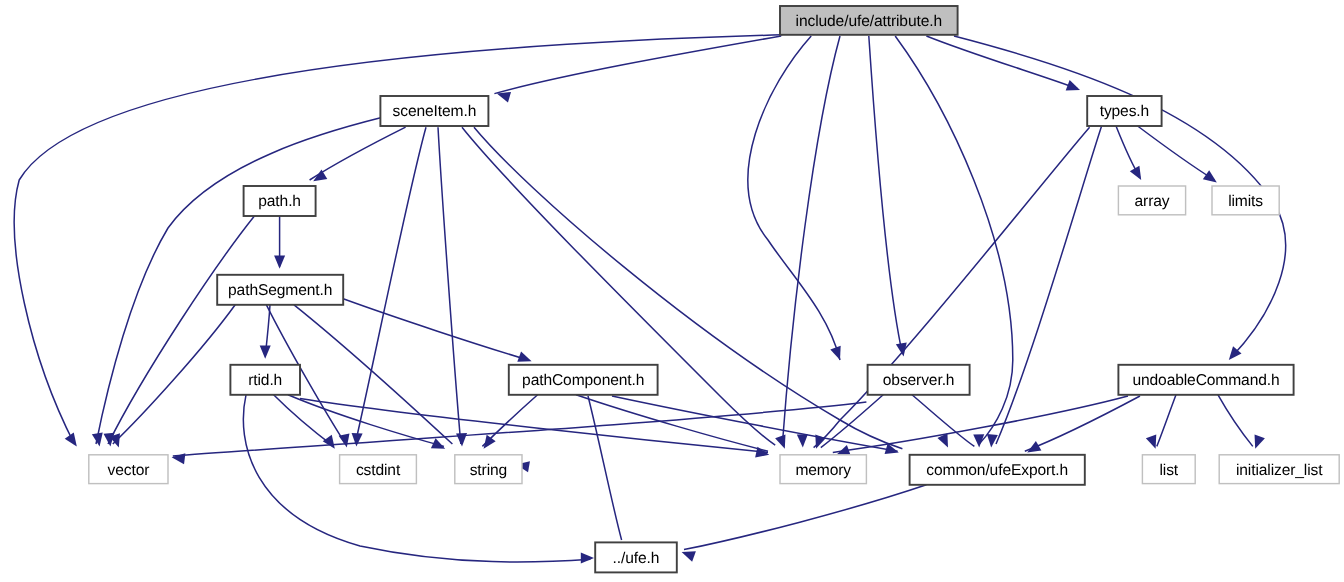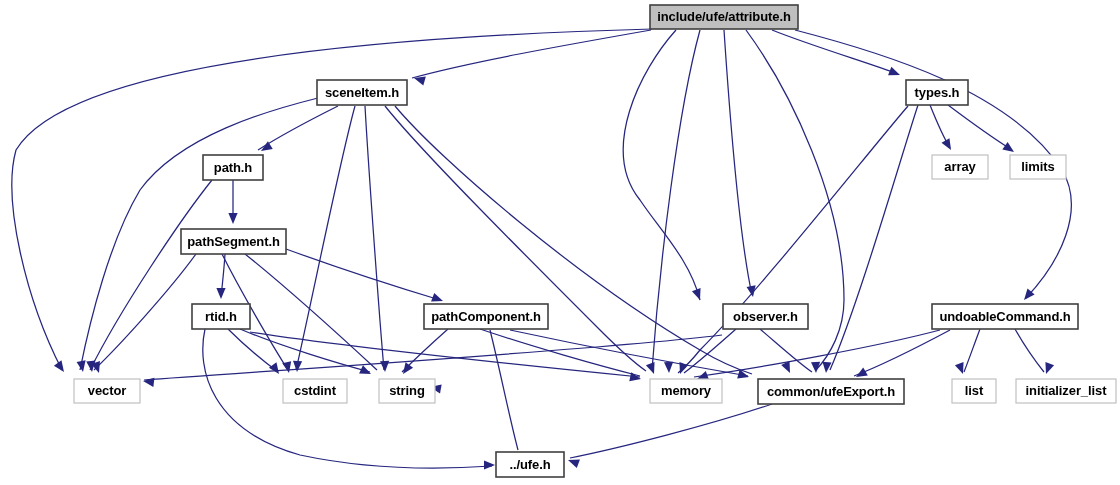--- a/index.html
+++ b/index.html
@@ -7,21 +7,20 @@
     padding: 0;
     background: #ffffff;
   }
   #graph-root {
     position: relative;
     width: 1120px;
     height: 485px;
     background: #ffffff;
     font-family: "Liberation Sans", sans-serif;
     overflow: hidden;
-    font-weight: bold;
   }
   svg#dep-graph {
     display: block;
     width: 1120px;
     height: 485px;
   }
   .node-box {
     stroke-width: 1;
   }
   .node-box.project {

